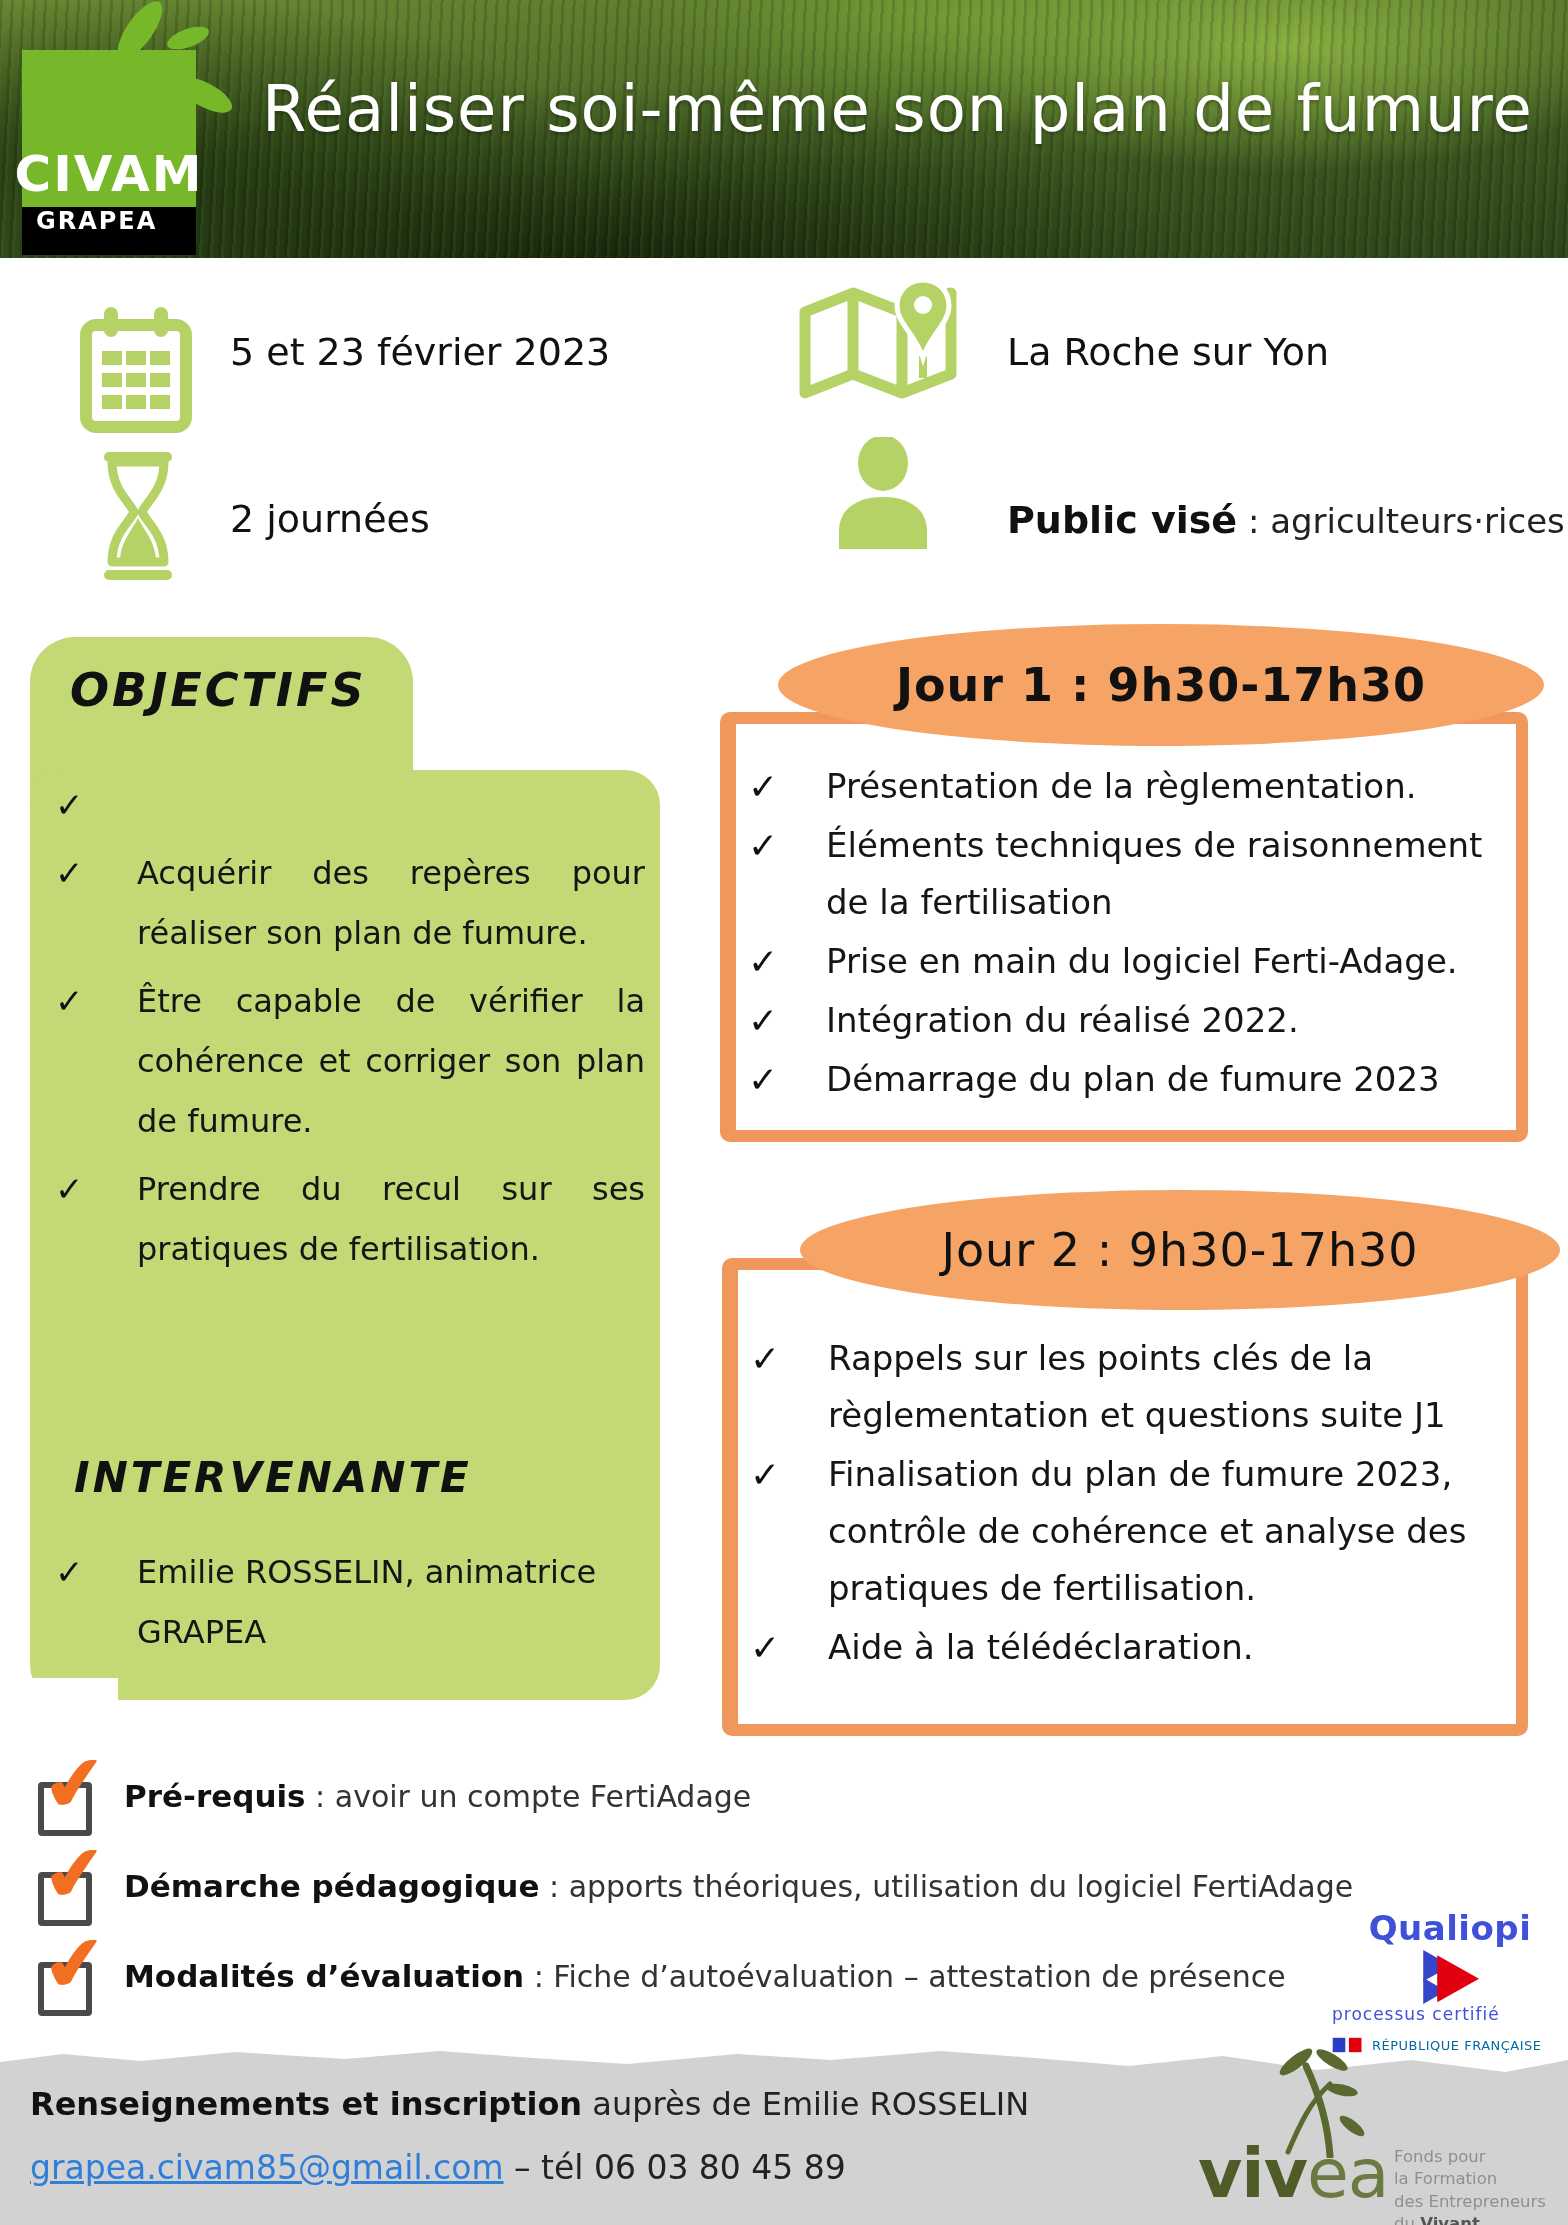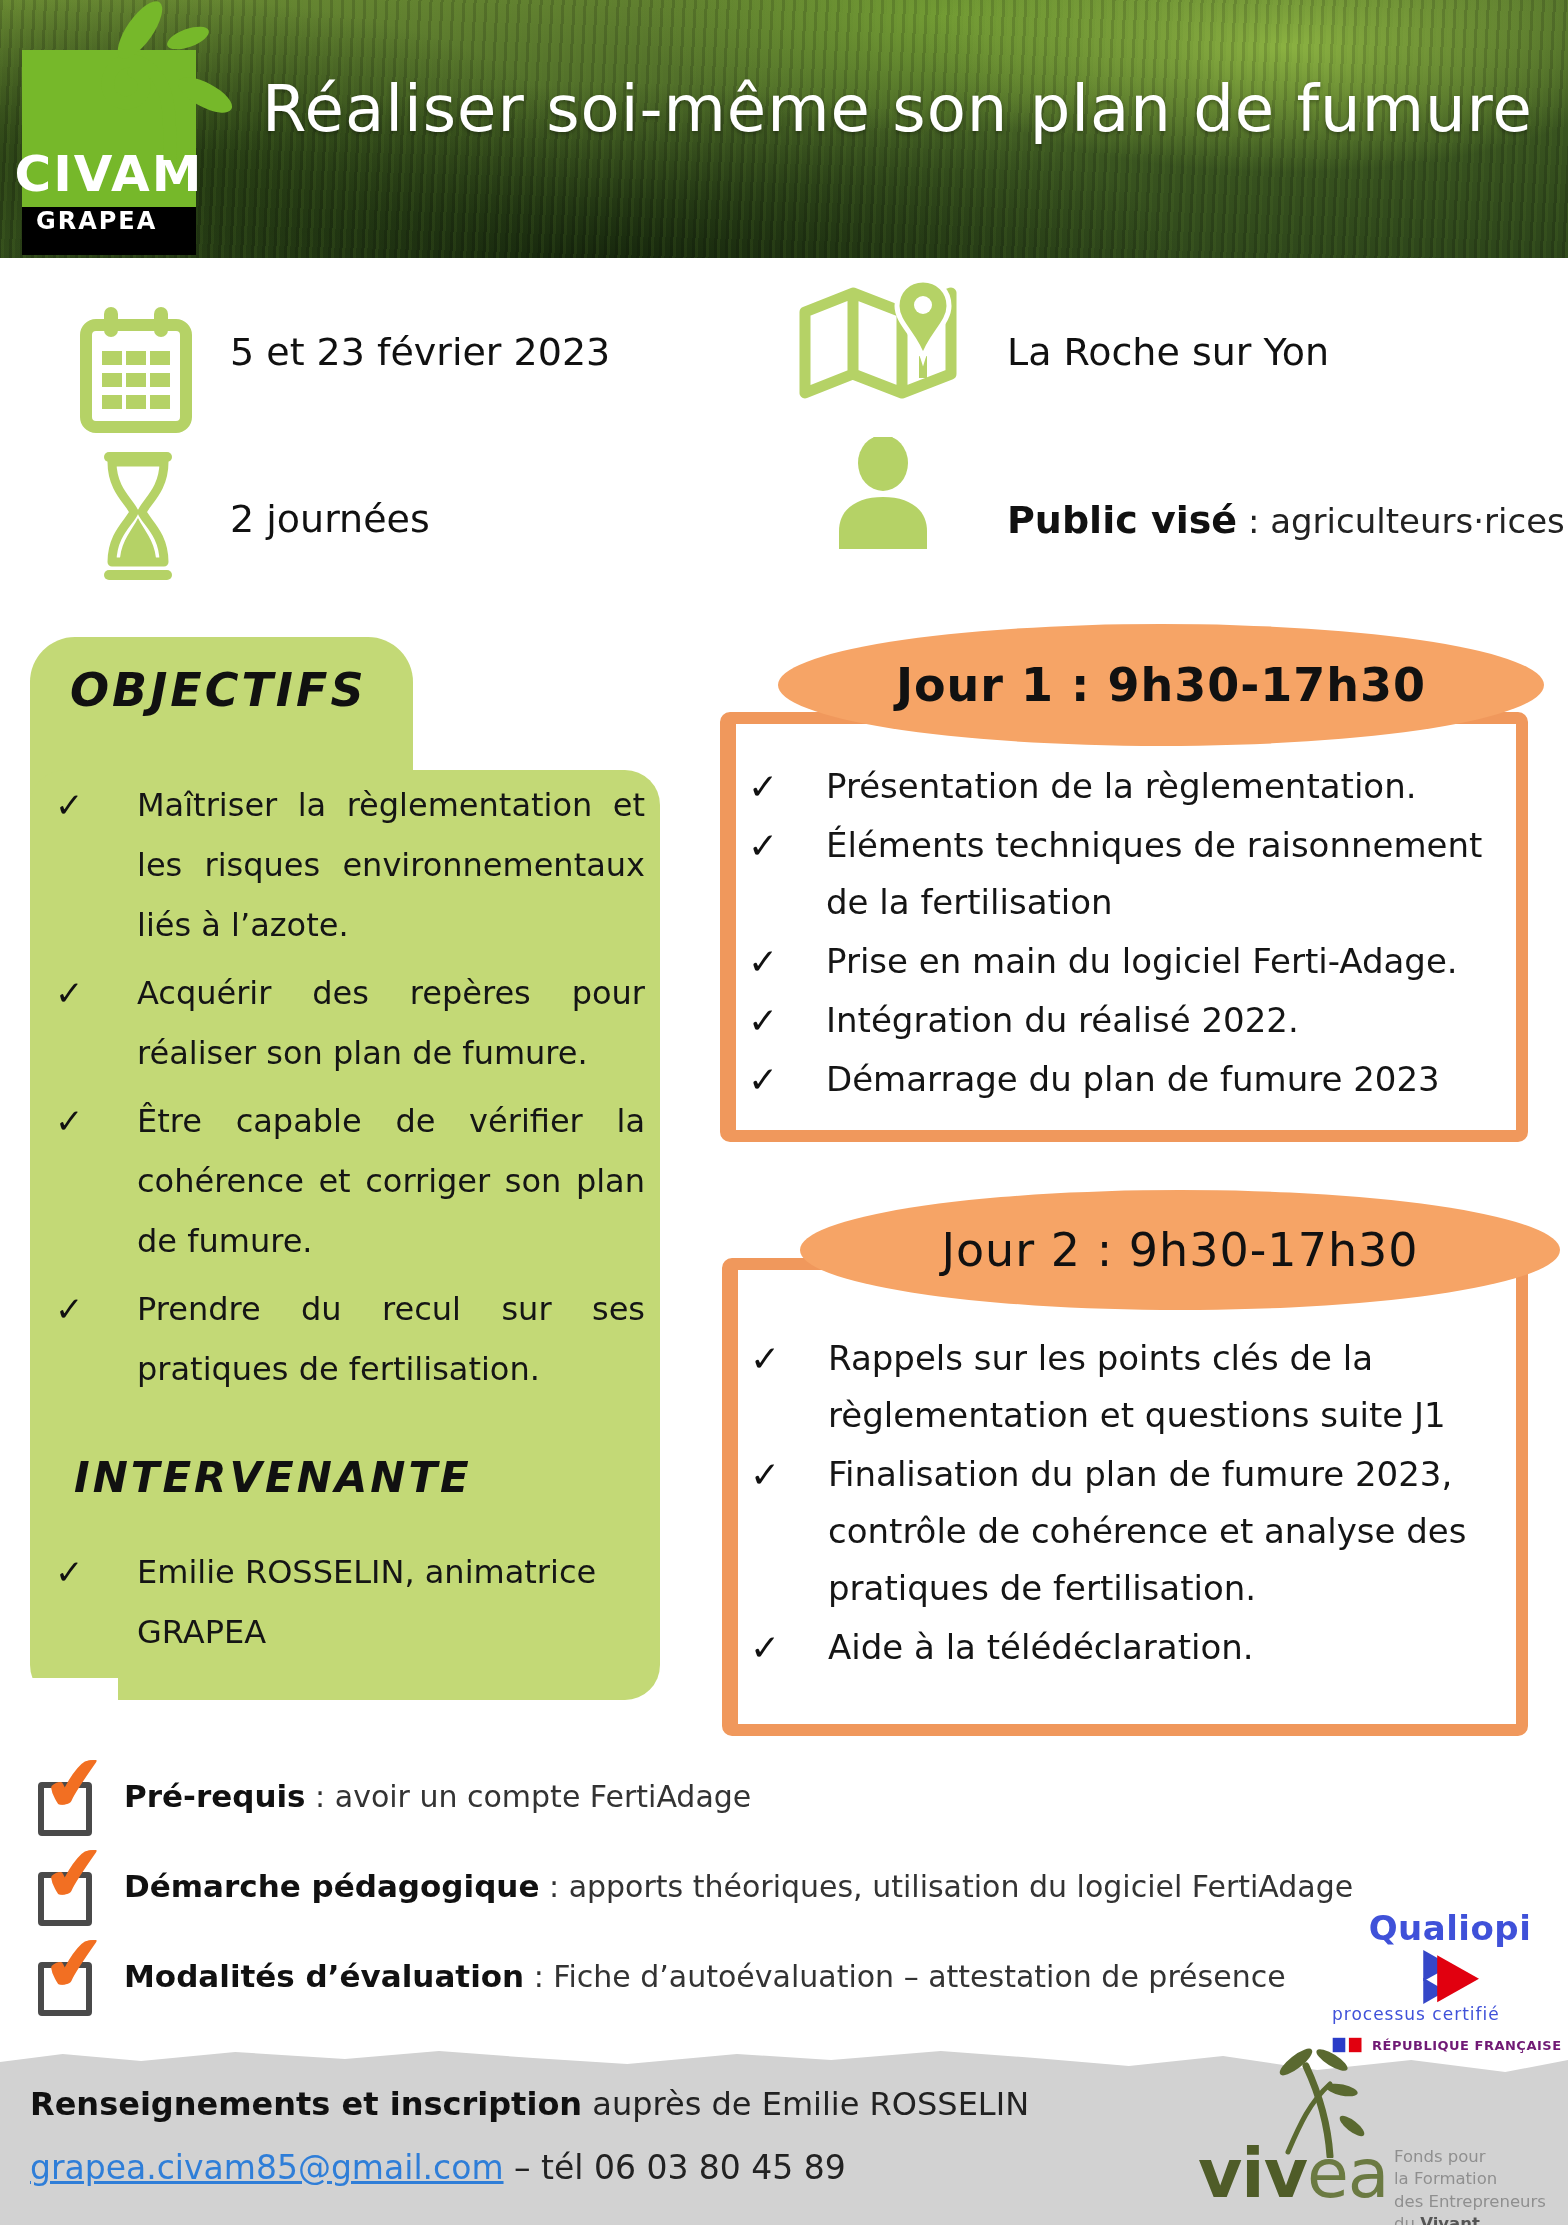--- a/index.html
+++ b/index.html
@@ -71,21 +71,21 @@
   .detail-text .lab{font-size:31px;font-weight:bold;color:#111;}
   .detail-text .rest{font-size:30px;color:#333;}
 
   
   .qualiopi{position:absolute;left:1332px;top:1908px;width:236px;}
   .q-row{display:flex;align-items:center;flex-direction:column;}
   .q-brand{font-size:34px;font-weight:bold;color:#3f51d9;letter-spacing:.5px;}
   .q-arrows{margin-left:4px;margin-top:2px;}
   .q-sub{font-size:17px;color:#3f51d9;letter-spacing:1px;margin-top:0px;}
   .q-rep{display:flex;align-items:center;margin-top:12px;}
-  .q-rep-text{font-size:13px;font-weight:bold;color:#701a75;margin-left:8px;letter-spacing:.5px;}
+  .q-rep-text{font-size:13px;font-weight:normal;color:#0369a1;margin-left:8px;letter-spacing:.5px;}
 
   
   .footer-strip{position:absolute;left:0;top:2046px;width:1568px;height:179px;background:#d2d2d2;
     clip-path:polygon(0 16px,4% 8px,9% 15px,15% 6px,22% 13px,28% 5px,34% 12px,40% 18px,47% 8px,53% 14px,
       60% 5px,66% 12px,72% 20px,78% 10px,84% 24px,90% 14px,96% 26px,100% 14px,100% 100%,0 100%);}
   .foot-line1{position:absolute;left:30px;top:2085px;z-index:2;white-space:nowrap;}
   .foot-line1 .b1{font-size:32px;font-weight:bold;color:#111;}
   .foot-line1 .r1{font-size:32px;color:#222;}
   .foot-line2{position:absolute;left:30px;top:2148px;z-index:2;white-space:nowrap;}
   .foot-line2 a{font-size:33px;color:#2f7ed8;text-decoration:underline;}
@@ -160,21 +160,20 @@
   </div>
 
   <div class="blob-a"></div>
   <div class="blob-b"></div>
   <div class="blob-notch"></div>
   <div class="blob-content">
     <div class="brush-heading obj-heading">OBJECTIFS</div>
     <div class="obj-list">
       <div class="g-item">
         <span class="chk">✓</span>
-        <div class="txt">Maîtriser la règlementation et les risques environnementaux liés à l’azote.</div>
       </div>
       <div class="g-item">
         <span class="chk">✓</span>
         <div class="txt">Acquérir des repères pour réaliser son plan de fumure.</div>
       </div>
       <div class="g-item">
         <span class="chk">✓</span>
         <div class="txt">Être capable de vérifier la cohérence et corriger son plan de fumure.</div>
       </div>
       <div class="g-item">

